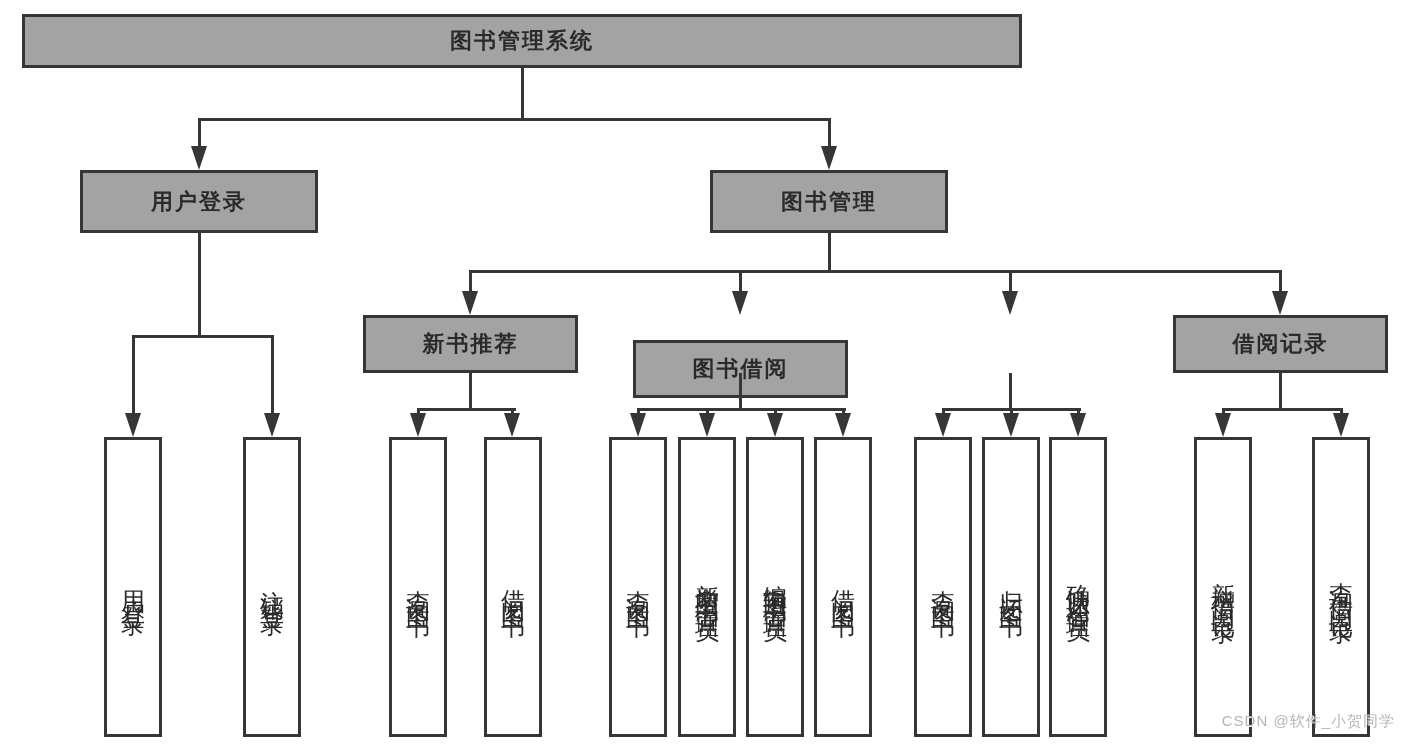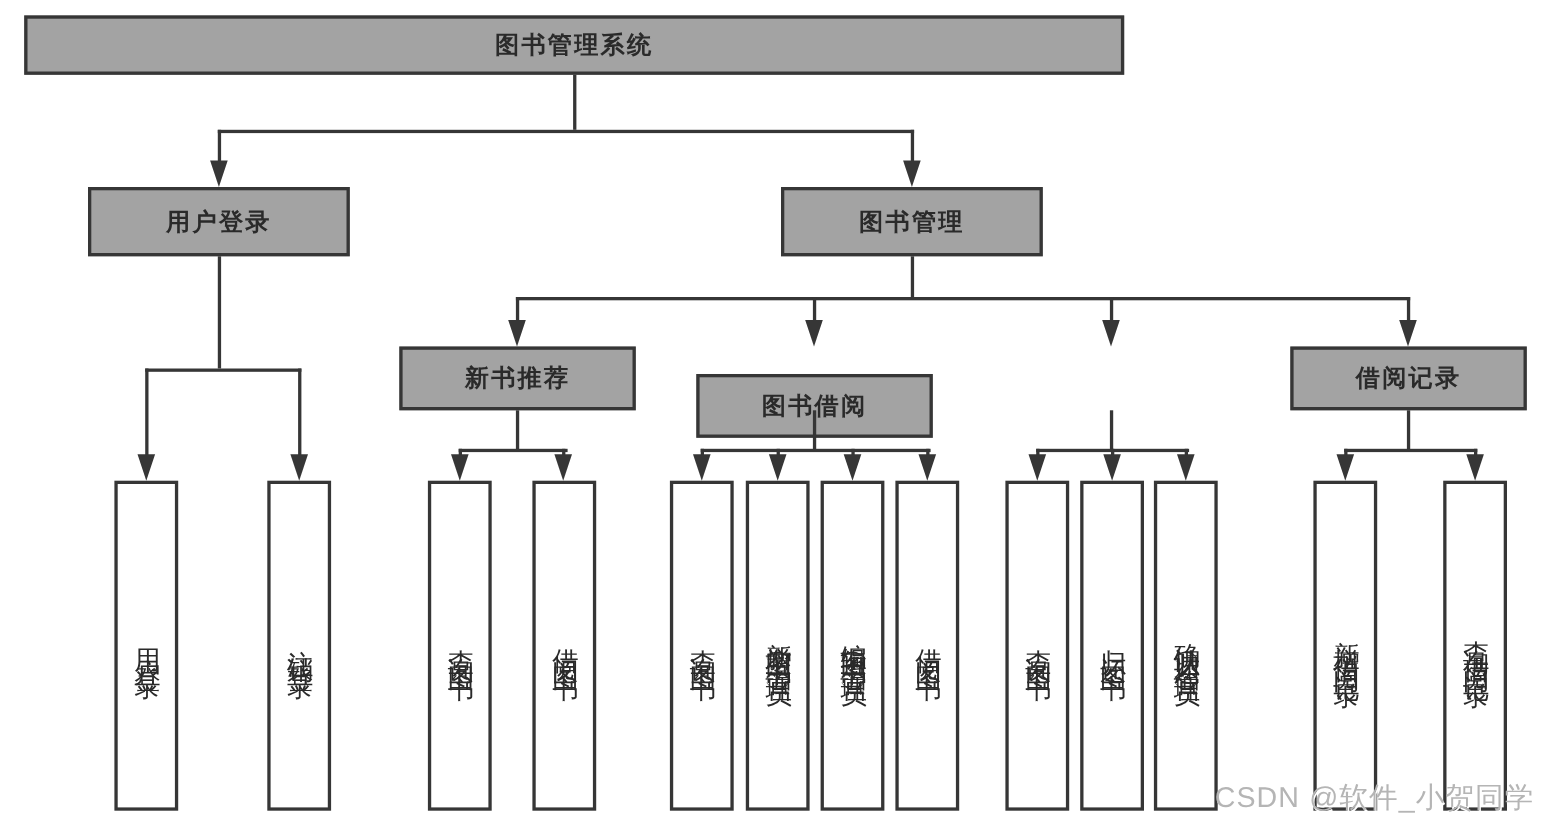--- a/index.html
+++ b/index.html
@@ -19,21 +19,21 @@
     font-size:24px;color:#2a2a2a;letter-spacing:8px;line-height:1;
   }
   .vnode.tight{letter-spacing:5px;}
   .vline,.hline{position:absolute;background:#363636;}
   .arrow{
     position:absolute;width:0;height:0;
     border-left:8px solid transparent;border-right:8px solid transparent;
     border-top:24px solid #363636;
   }
   #watermark{
-    position:absolute;right:10px;bottom:4px;font-size:26px;color:#b5b5b5;
+    position:absolute;right:10px;bottom:16px;font-size:15px;color:#b5b5b5;
     letter-spacing:1px;text-shadow:1px 1px 0 #ffffff;text-align:center;
   }
 </style>
 </head>
 <body>
 
 <div id="stage">
 
   <div class="node" style="left:22px;top:14px;width:1000px;height:54px;">图书管理系统</div>
 

